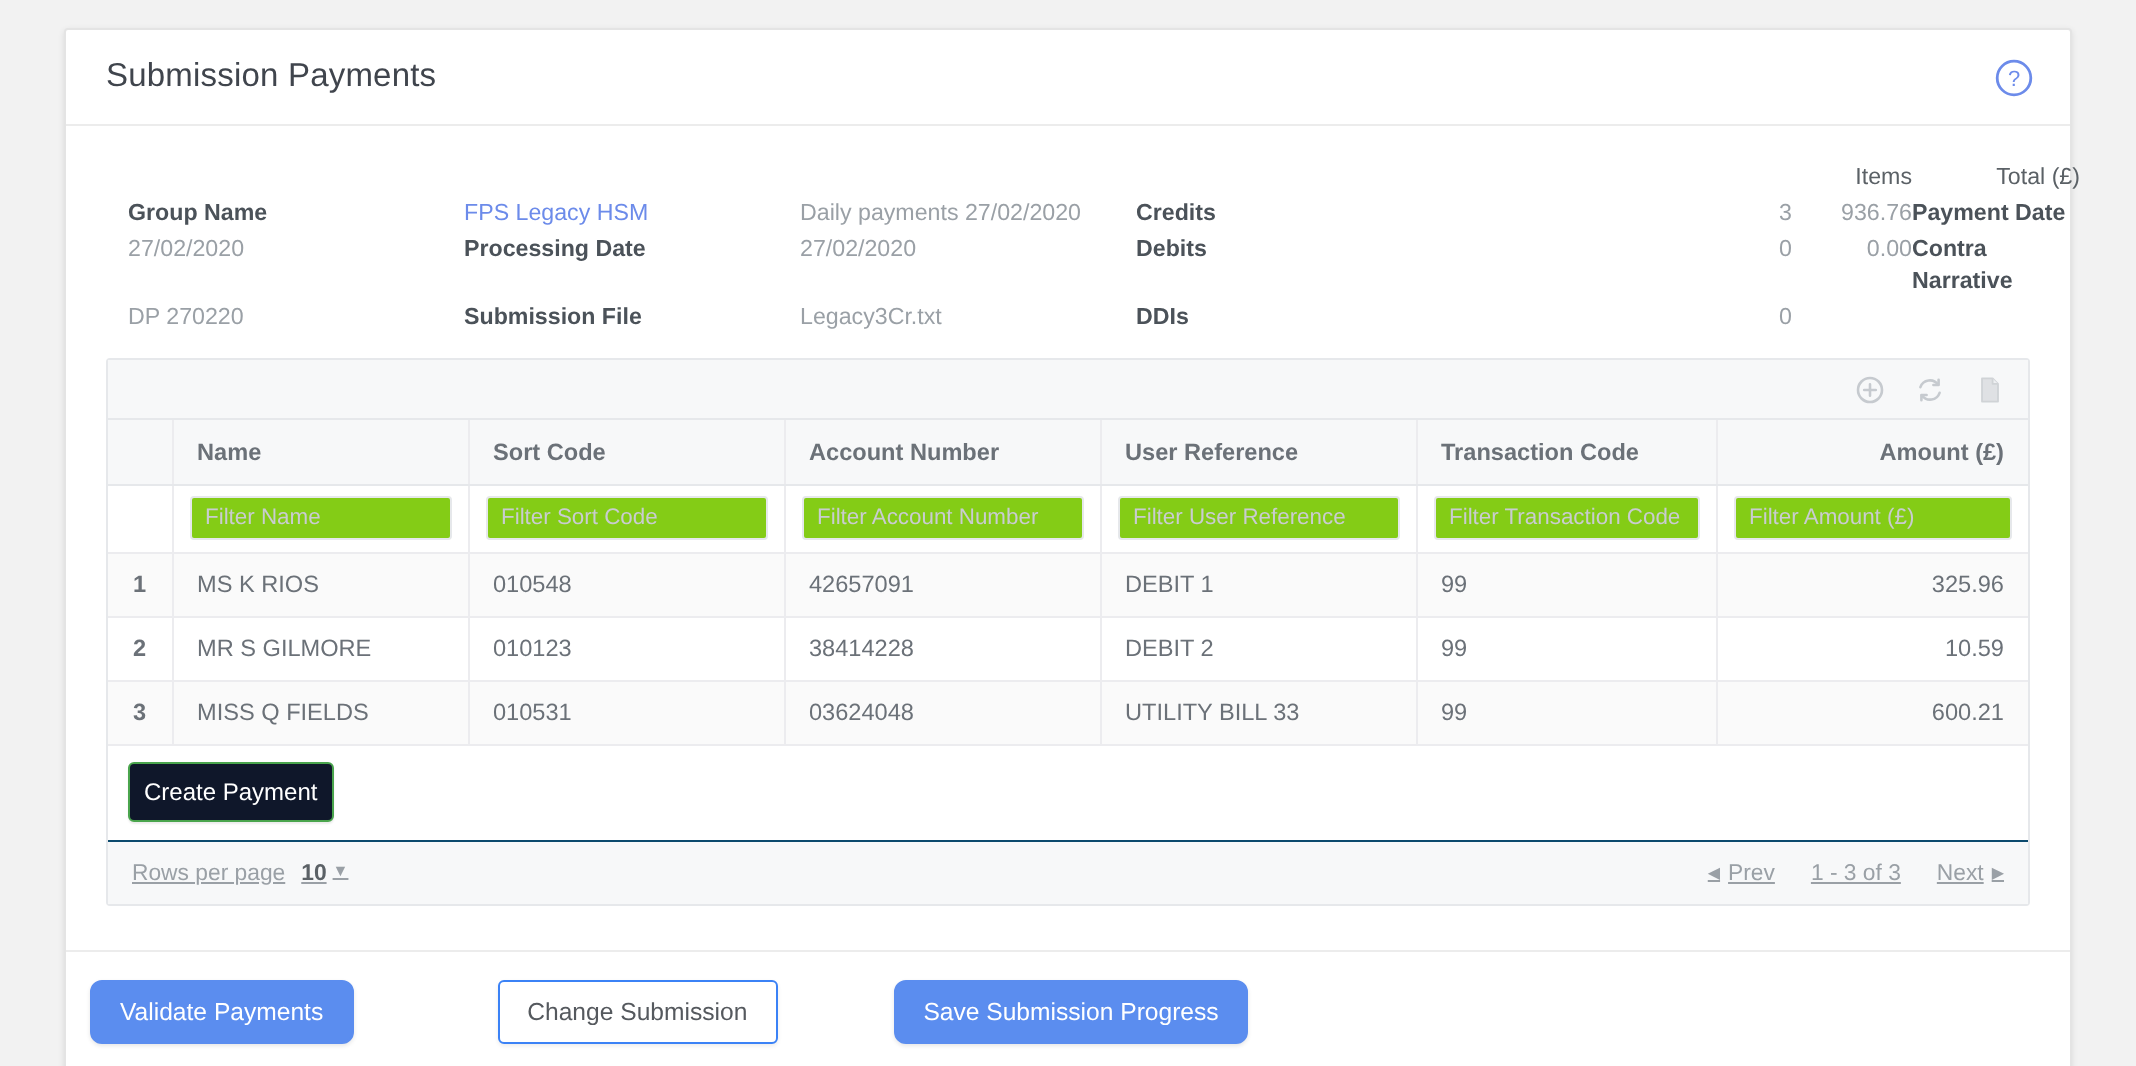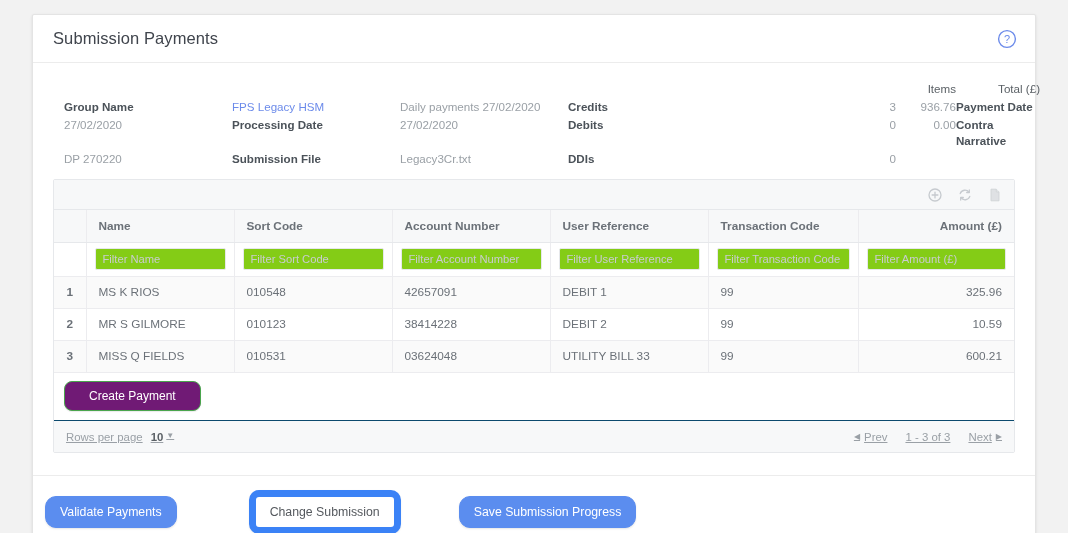--- a/index.html
+++ b/index.html
@@ -112,22 +112,22 @@
   .rownum { width: 32px; text-align: center !important; font-weight: bold; color: #60666d; padding: 0 !important; }
   .amt { text-align: right !important; }
 
   
   .create-row {
     border-top: 1px solid #ececef;
     padding: 8px 0 9px 10px;
     background: #fff;
   }
   .btn-green {
-    background: #701a75; border: 1px solid #4aa54d; color: #fff;
-    font-size: 12px; padding: 7px 24px; border-radius: 8px;
+    background: #0f172a; border: 1px solid #4aa54d; color: #fff;
+    font-size: 12px; padding: 7px 7px; border-radius: 3px;
     cursor: pointer; font-family: "Liberation Sans", sans-serif;
     box-shadow: 0 1px 1px rgba(0,0,0,.08);
   }
 
   
   .pager {
     height: 32px; background: #f7f8f9;
     border-top: 1px solid #0c4a6e;
     display: flex; align-items: center; justify-content: space-between;
     padding: 0 12px 0 12px;
@@ -143,27 +143,27 @@
 
   
   .card-footer {
     border-top: 1px solid #ececec;
     margin-top: 22px;
     padding: 14px 20px 16px 12px;
     display: flex; align-items: center;
   }
   .btn-blue {
     background: #5b8def; border: 1px solid #5b8def; color: #fff;
-    font-size: 12.3px; padding: 8px 14px; border-radius: 11px;
+    font-size: 12.3px; padding: 8px 14px; border-radius: 6px;
     cursor: pointer; font-family: "Liberation Sans", sans-serif;
     box-shadow: 0 1px 2px rgba(0,0,0,.10);
   }
   .btn-white {
-    background: #fff; border: 7px solid #3b82f6; color: #55595e;
-    font-size: 12.3px; padding: 8px 14px; border-radius: 10px;
+    background: #fff; border: 1px solid #3b82f6; color: #55595e;
+    font-size: 12.3px; padding: 8px 14px; border-radius: 3px;
     cursor: pointer; font-family: "Liberation Sans", sans-serif;
     box-shadow: 0 1px 2px rgba(0,0,0,.08);
   }
   .sp1 { width: 72px; } .sp2 { width: 58px; }
 </style>
 </head>
 <body>
 
 <div class="page">
   <div class="card">

